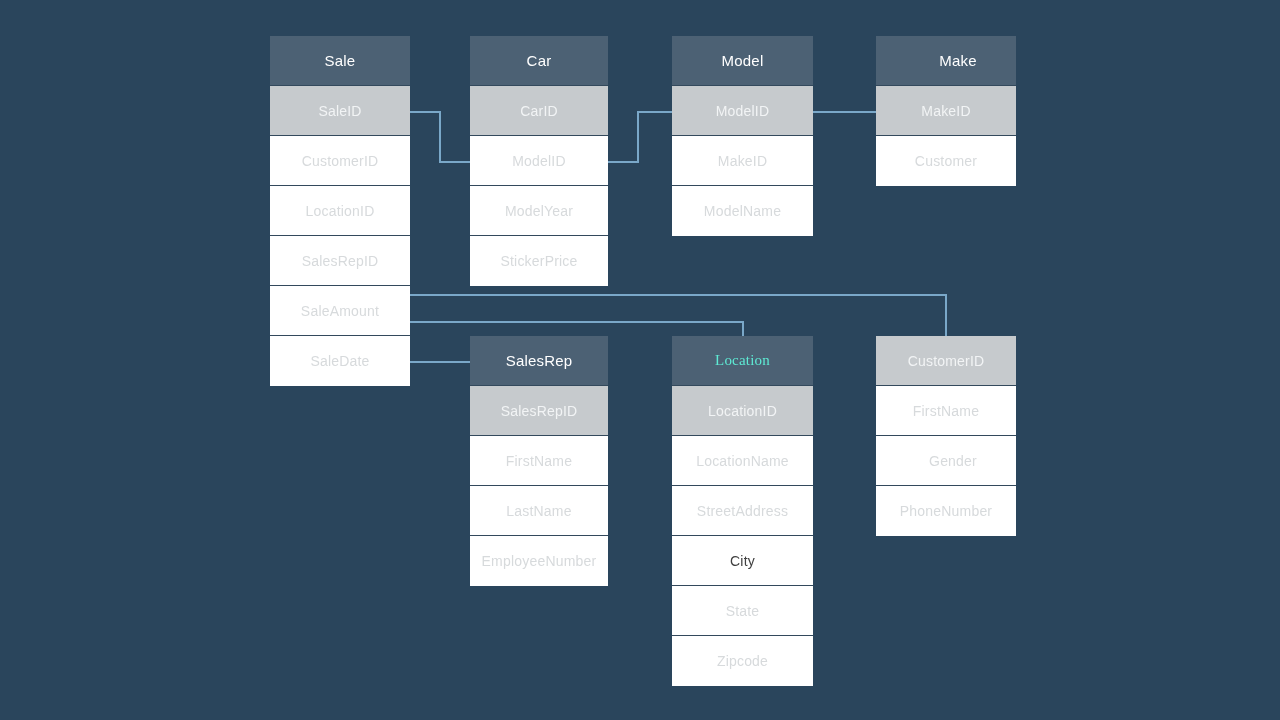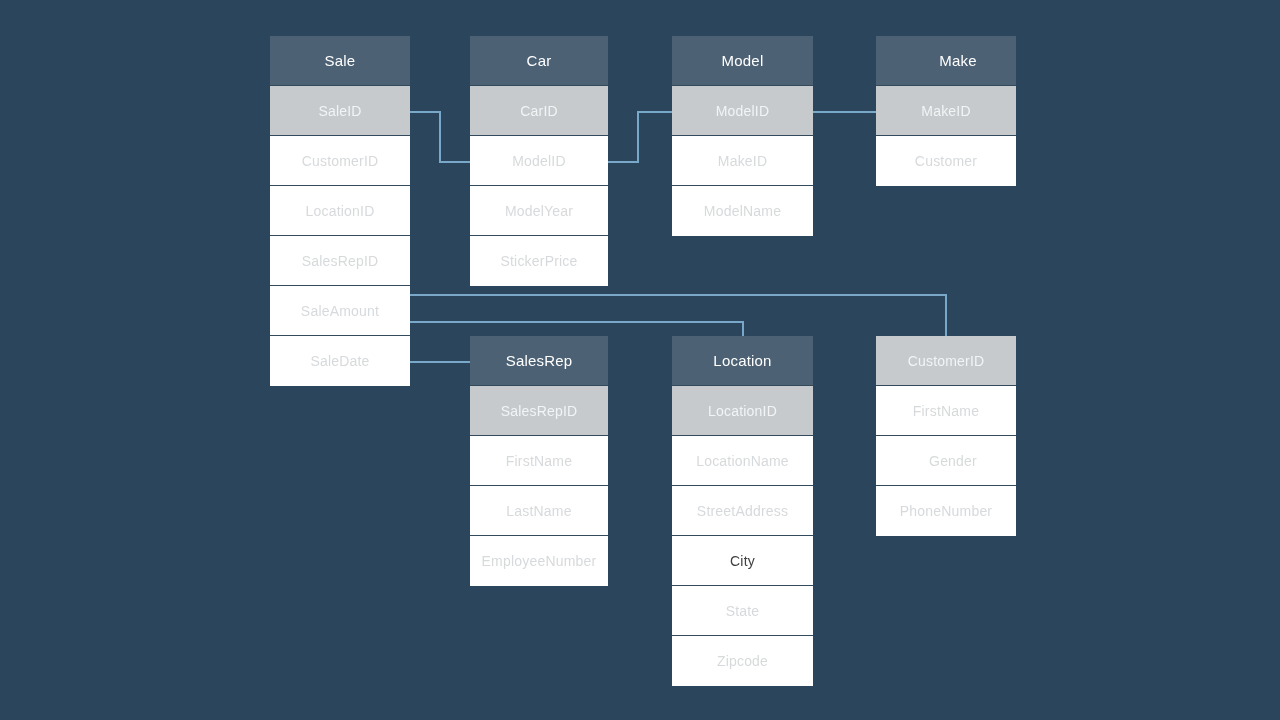--- a/index.html
+++ b/index.html
@@ -106,21 +106,21 @@
         <div class="entity-row" style="background: rgb(255, 255, 255); color: rgb(215, 218, 220);">Customer</div>
       </div>
       <div class="entity" style="left: 470px; top: 336px; width: 138px;">
         <div class="entity-header" style="background: rgb(76, 97, 116); color: rgb(255, 255, 255);">SalesRep</div>
         <div class="entity-row pk" style="background: rgb(198, 202, 205); color: rgb(242, 244, 245);">SalesRepID</div>
         <div class="entity-row" style="background: rgb(255, 255, 255); color: rgb(215, 218, 220);">FirstName</div>
         <div class="entity-row" style="background: rgb(255, 255, 255); color: rgb(215, 218, 220);">LastName</div>
         <div class="entity-row" style="background: rgb(255, 255, 255); color: rgb(215, 218, 220);">EmployeeNumber</div>
       </div>
       <div class="entity" style="left: 672px; top: 336px; width: 141px;">
-        <div class="entity-header" style="background: rgb(76, 97, 116); color: #ffffff;">Location</div>
+        <div class="entity-header" style="background: rgb(76, 97, 116); color: #5eead4; font-family: Liberation Serif, serif;">Location</div>
         <div class="entity-row pk" style="background: rgb(198, 202, 205); color: rgb(242, 244, 245);">LocationID</div>
         <div class="entity-row" style="background: rgb(255, 255, 255); color: rgb(215, 218, 220);">LocationName</div>
         <div class="entity-row" style="background: rgb(255, 255, 255); color: rgb(215, 218, 220);">StreetAddress</div>
         <div class="entity-row" style="background: rgb(255, 255, 255); color: #404040;">City</div>
         <div class="entity-row" style="background: rgb(255, 255, 255); color: rgb(215, 218, 220);">State</div>
         <div class="entity-row" style="background: rgb(255, 255, 255); color: rgb(215, 218, 220);">Zipcode</div>
       </div>
       <div class="entity" style="left: 876px; top: 336px; width: 140px;">
         <div class="entity-row pk" style="background: rgb(198, 202, 205); color: rgb(242, 244, 245);">CustomerID</div>
         <div class="entity-row" style="background: rgb(255, 255, 255); color: rgb(215, 218, 220);">FirstName</div>

